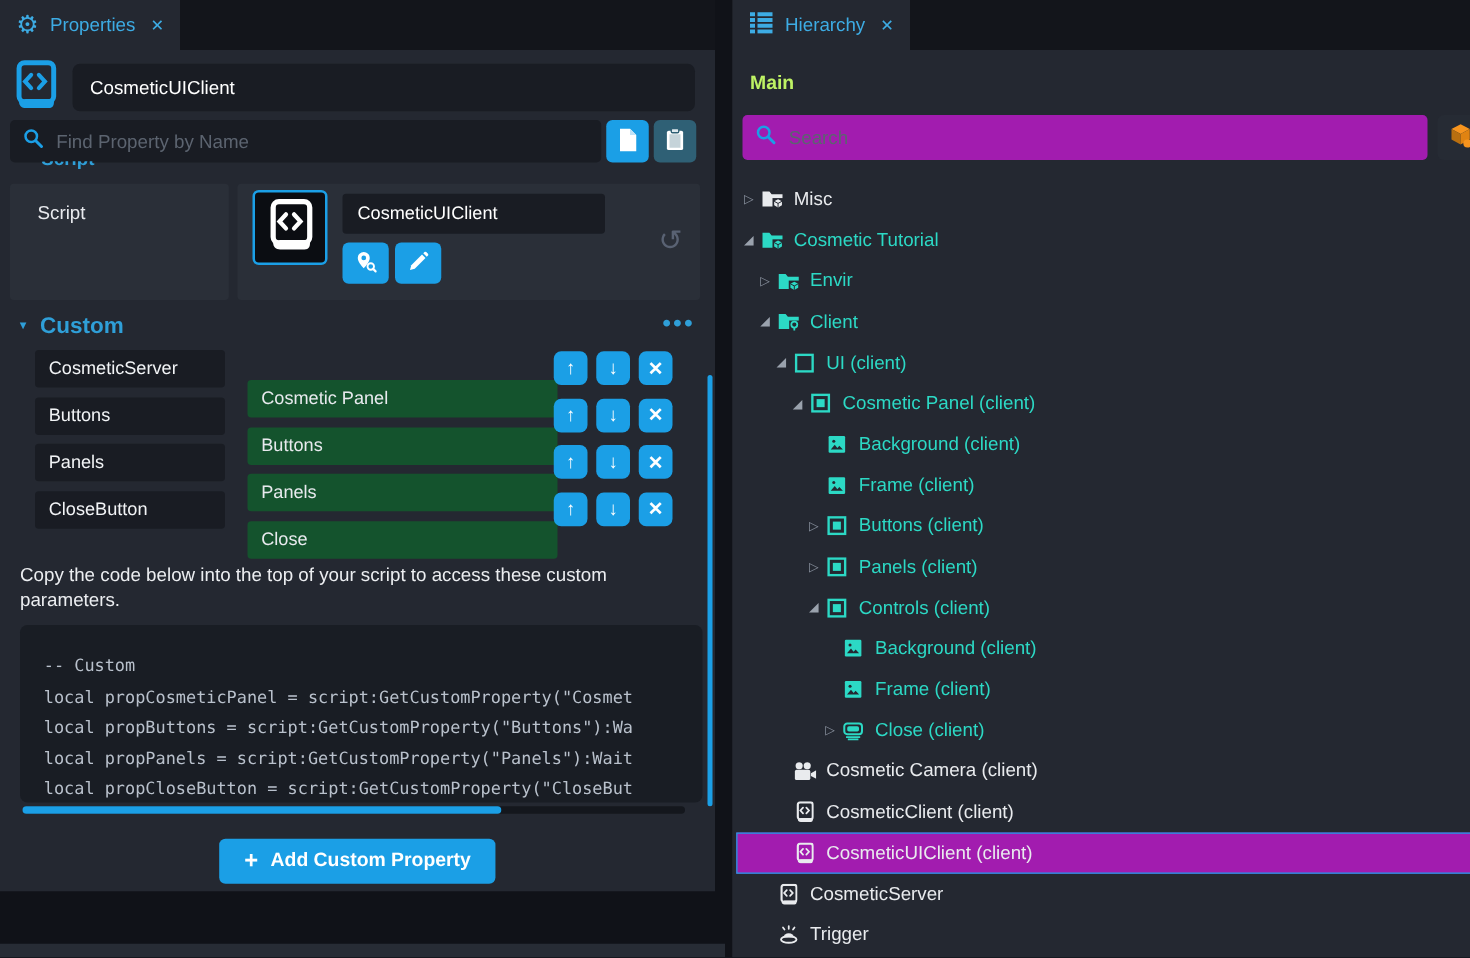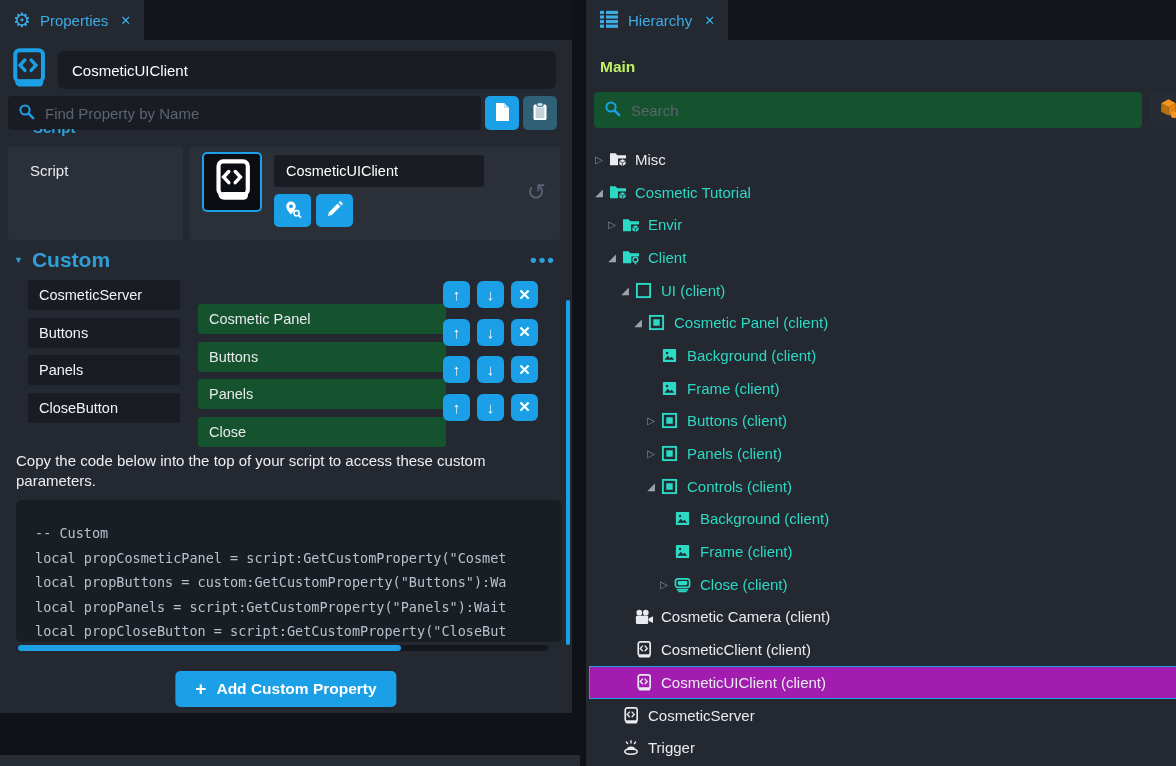--- a/index.html
+++ b/index.html
@@ -41,21 +41,21 @@
   .thumb-side{position:absolute;left:84px;top:8px;}
   .mini-field{height:32px;width:186px;background:#191c23;border-radius:3px;color:#fff;font-size:14.5px;
        line-height:32px;padding:0 12px;}
   .mini-btns{margin-top:7px;display:flex;gap:5px;}
   .mini-btns button{width:37px;height:33px;border-radius:5px;background:#1b9fe6;border:none;
        display:flex;align-items:center;justify-content:center;cursor:pointer;}
   .revert{position:absolute;right:14px;top:32px;color:#596273;font-size:23px;cursor:pointer;}
   .custom-header{position:absolute;left:14px;top:208px;right:16px;height:24px;display:flex;
        align-items:center;gap:9px;}
   .tri{color:#2f9fd8;font-size:9px;}
-  .custom-title{color:#2f9fd8;font-weight:bold;font-size:21px;text-align:center;}
+  .custom-title{color:#2f9fd8;font-weight:bold;font-size:18px;text-align:center;}
   .dots{margin-left:auto;color:#2f9fd8;font-weight:bold;font-size:19px;letter-spacing:2px;cursor:pointer;}
   #custom-rows{position:absolute;left:8px;top:240px;right:12px;}
   .custom-row{position:relative;height:30px;margin-bottom:7.5px;}
   .cp-name{position:absolute;left:20px;top:0;width:152px;height:30px;background:#191c23;border-radius:3px;
        color:#f2f4f6;font-size:14.5px;line-height:30px;padding-left:11px;box-sizing:border-box;}
   .cp-value{position:absolute;left:190px;top:0;width:248px;height:30px;background:#14532d;border-radius:3px;
        color:#e8eaee;font-size:14.5px;line-height:30px;padding-left:11px;box-sizing:border-box;margin-top:24px;}
   .cp-btns{position:absolute;right:22px;top:1px;display:flex;gap:7px;}
   .cp-btn{width:27px;height:27px;border-radius:6px;background:#1b9fe6;color:#fff;font-weight:bold;
        font-size:15px;border:none;display:flex;align-items:center;justify-content:center;padding:0;cursor:pointer;}
@@ -71,21 +71,21 @@
        display:flex;align-items:center;gap:10px;cursor:pointer;font-family:"Liberation Sans",sans-serif;}
   .plus{font-size:19px;font-weight:bold;}
   .vscroll{position:absolute;left:566px;top:300px;width:4px;height:345px;background:#1b9fe6;border-radius:2px;cursor:pointer;}
   .bottom-strip{position:absolute;left:0;top:755px;width:580px;height:11px;background:#272c35;}
 
   
   .rbody{position:absolute;left:0;top:40px;right:0;bottom:0;background:#242831;}
   .scene-name{position:absolute;left:14px;top:18px;color:#bef264;font-weight:bold;font-size:15.5px;}
   .cinema{position:absolute;top:10px;right:10px;width:36px;height:36px;}
   .hsearch-row{position:absolute;left:8px;top:52px;right:10px;height:36px;display:flex;gap:8px;}
-  .hsearch-row .search-input{height:36px;background:#14532d;}
+  .hsearch-row .search-input{height:36px;background:#a21caf;}
   .hsearch-row .sqbtn{width:36px;height:36px;}
   #tree{position:absolute;left:0;top:103px;right:0;}
   .tree-row{height:32.7px;display:flex;align-items:center;margin:0 8px 0 3px;
        border:1px solid transparent;box-sizing:border-box;cursor:pointer;}
   .tree-row.selected{border-color:#1b9fe6;background:#a21caf;}
   .t-arrow{width:14px;flex:none;text-align:center;font-size:10px;color:#8b93a0;}
   .t-icon{width:19px;height:19px;flex:none;margin:0 8px 0 2px;display:flex;align-items:center;justify-content:center;}
   .t-label{font-size:15px;white-space:nowrap;}
   .tone-teal{color:#2cd9c5;}
   .tone-white{color:#e9ebee;}
@@ -221,21 +221,21 @@
             </div>
           </div>
         </div>
 
       <p class="hint">Copy the code below into the top of your script to access these custom parameters.</p>
 
       <div class="codeblock">
         <div id="code-lines">
             <div class="code-line">-- Custom</div>
             <div class="code-line">local propCosmeticPanel = script:GetCustomProperty("Cosmet</div>
-            <div class="code-line">local propButtons = custom:GetCustomProperty("Buttons"):Wa</div>
+            <div class="code-line">local propButtons = script:GetCustomProperty("Buttons"):Wa</div>
             <div class="code-line">local propPanels = script:GetCustomProperty("Panels"):Wait</div>
             <div class="code-line">local propCloseButton = script:GetCustomProperty("CloseBut</div>
           </div>
       </div>
 
       <div class="hscroll">
         <div class="hthumb"></div>
       </div>
 
       <button class="add-btn">

